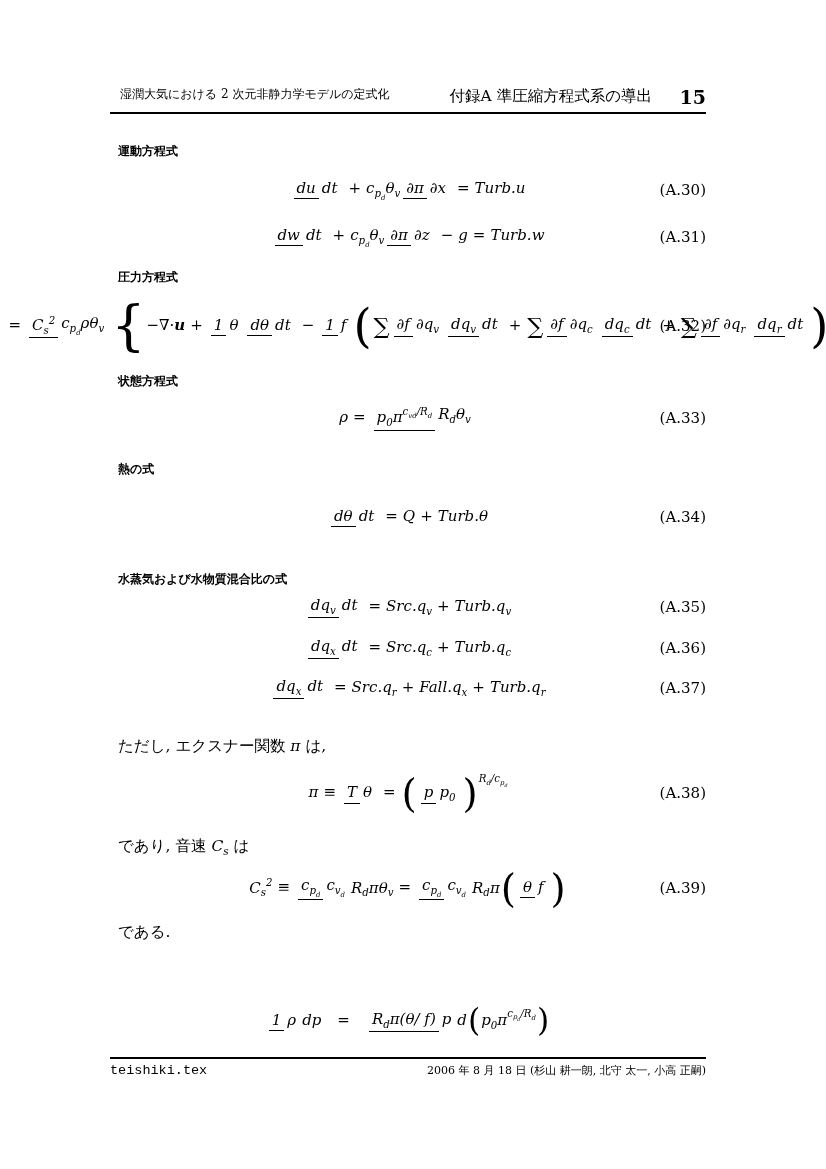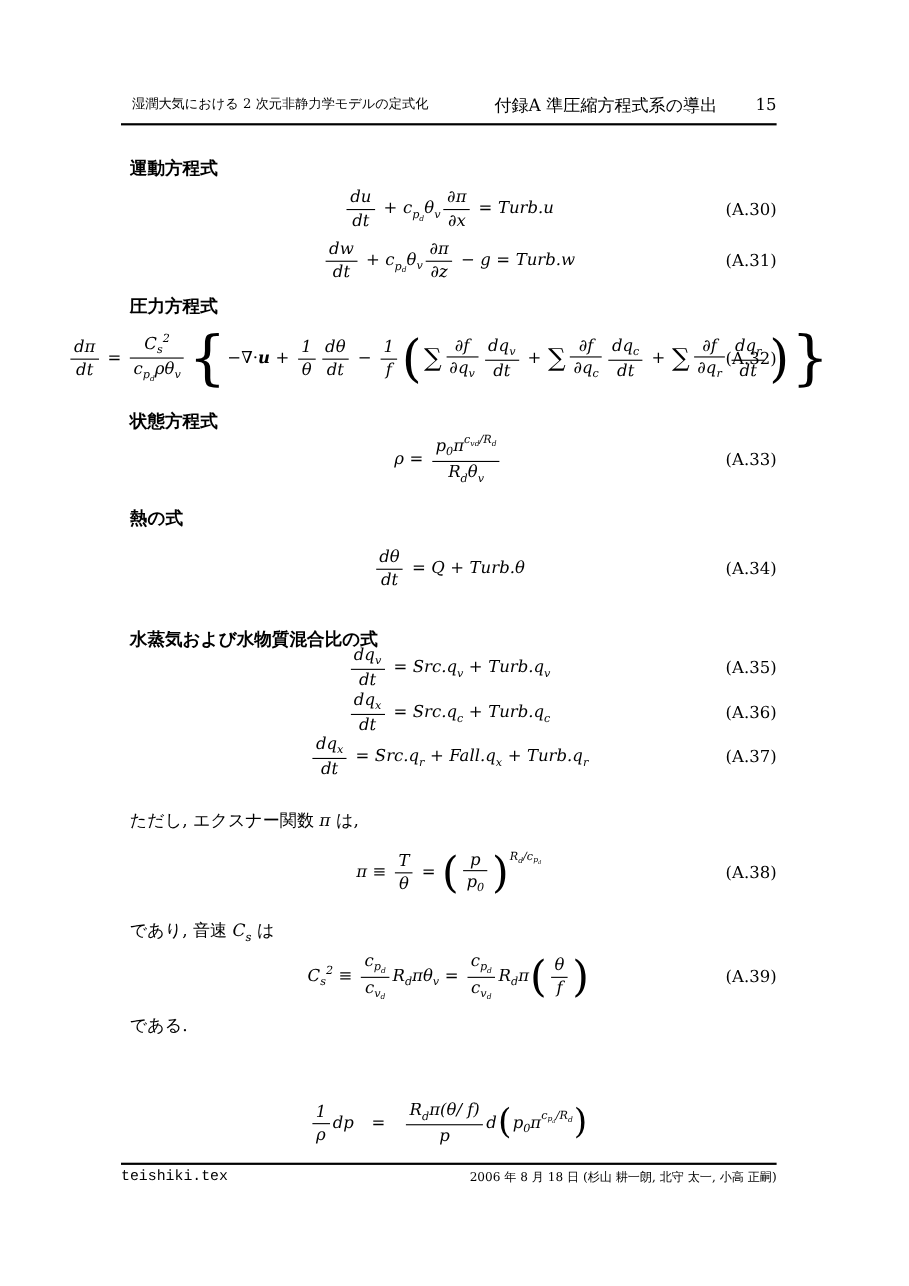--- a/index.html
+++ b/index.html
@@ -3,45 +3,45 @@
 <meta charset="utf-8">
 <style>
   html,body{margin:0;padding:0;background:#ffffff;}
   .page{position:relative;width:826px;height:1169px;background:#ffffff;color:#000;
         font-family:"DejaVu Serif",serif;overflow:hidden;}
   .content{position:absolute;left:110px;top:0;width:596px;height:100%;}
 
   
   .h-left{position:absolute;left:10px;top:86px;font-size:12px;white-space:nowrap;}
   .h-right{position:absolute;right:54px;top:86px;font-size:15.5px;white-space:nowrap;}
-  .h-page{position:absolute;right:0;top:86px;font-size:15px;}
+  .h-page{position:absolute;right:0;top:86px;font-size:19px;font-weight:bold;}
   .rule{position:absolute;left:0;width:596px;height:1.6px;background:#000;}
   .f-left{position:absolute;left:0;top:1063px;font-family:"Liberation Mono",monospace;font-size:13.5px;}
   .f-right{position:absolute;right:0;top:1063px;font-size:11px;white-space:nowrap;}
 
   
   .sec{position:absolute;left:8px;margin:0;font-family:"Liberation Sans",sans-serif;
-       font-weight:bold;font-size:16px;line-height:1.2;}
+       font-weight:bold;font-size:12px;line-height:1.2;}
 
   
   .btext{position:absolute;left:8px;font-size:15.5px;line-height:1.4;white-space:nowrap;}
 
   
   .eqrow{position:absolute;left:0;width:100%;display:flex;justify-content:center;
          align-items:center;font-size:15px;}
   .eqnum{position:absolute;right:0;top:50%;transform:translateY(-50%);
          font-style:normal;font-size:15px;}
   .math{display:inline-block;white-space:nowrap;}
   .math .mi{font-style:italic;}
   .math .mr{font-style:normal;}
   .math .mb{font-style:italic;font-weight:bold;}
   .math .mo{font-style:normal;margin:0 5px;}
   .math .mdel{font-style:normal;font-weight:300;display:inline-block;
               vertical-align:middle;line-height:1;margin:0 1px;}
-  .math .frac{display:inline-flex;flex-direction:column;align-items:center;
+  .math .frac{display:inline-flex;flex-direction:row;align-items:center;
               vertical-align:middle;margin:0 3px;line-height:1.3;}
   .math .num{align-self:stretch;text-align:center;padding:0 3px;border-bottom:1px solid #000;}
   .math .den{align-self:stretch;text-align:center;padding:0 3px;}
   .math .msub{font-size:.68em;vertical-align:-.38em;}
   .math .msup{font-size:.68em;vertical-align:.6em;}
   .inline-math{font-size:15.5px;}
 </style>
 </head>
 <body>
 

